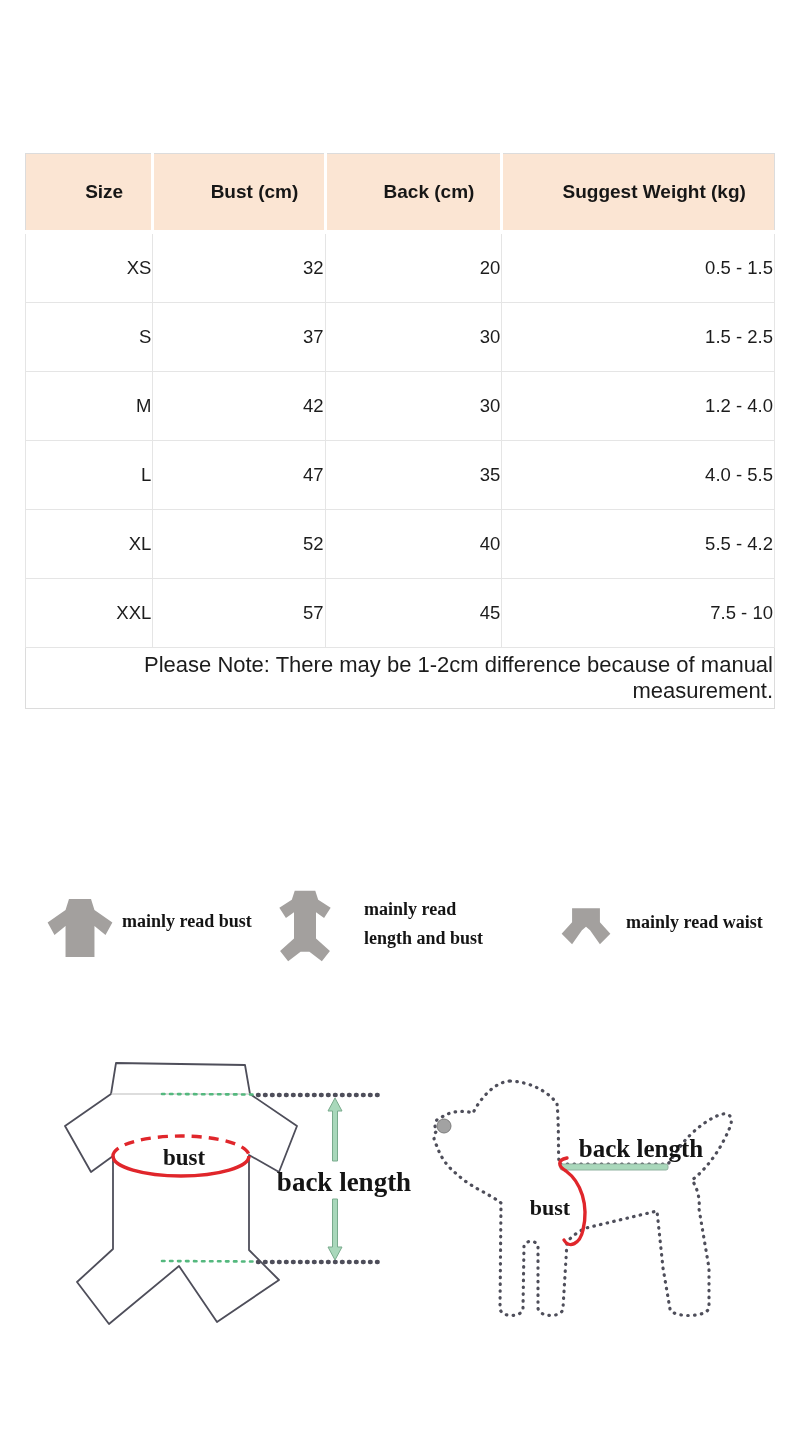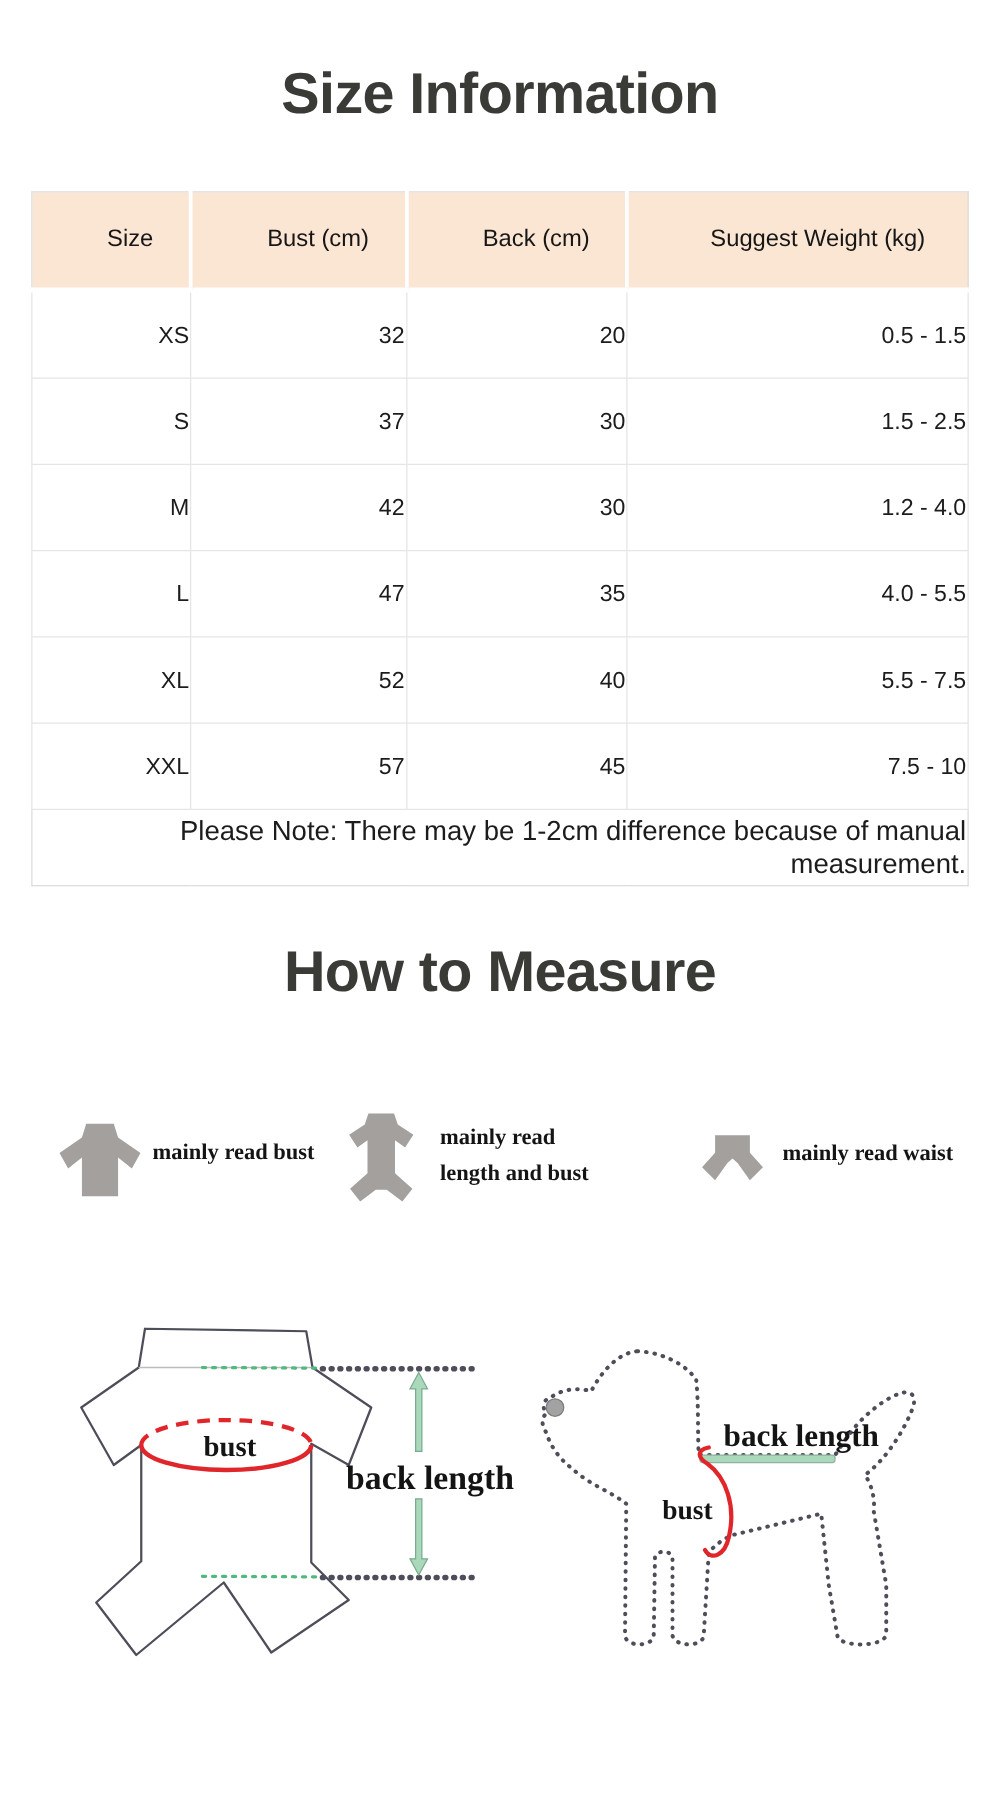--- a/index.html
+++ b/index.html
@@ -4,40 +4,39 @@
 <style>
   html,body{margin:0;padding:0;background:#fff;}
   .page{position:relative;width:800px;height:1450px;background:#fff;overflow:hidden;
         font-family:"Liberation Sans",sans-serif;color:#1c1c1c;}
   .abs{position:absolute;}
   .big-title{left:0;top:47px;width:800px;text-align:center;
              font-size:46px;font-weight:bold;color:#3a3a36;letter-spacing:-0.5px;}
   
   .size-table{left:25px;top:153px;width:750px;border-collapse:collapse;
               border:1px solid #dcdcdc;table-layout:fixed;}
-  .size-table th{height:74px;background:#fbe5d3;font-weight:normal;font-size:19px;
+  .size-table th{height:74px;background:#fbe5d3;font-weight:bold;font-size:19px;
                  color:#161616;border-left:3px solid #fff;border-bottom:4px solid #fff;
                  text-align:center;padding-left:32px;}
   .size-table th:first-child{border-left:1px solid #dcdcdc;}
   .size-table td{height:66px;text-align:right;font-size:18.5px;
                  border:1px solid #e5e5e5;}
   .size-table tr.note-row td{height:58px;font-size:22px;border:1px solid #dcdcdc;}
   
   .serif-label{font-family:"Liberation Serif",serif;font-weight:bold;font-size:18px;
                color:#141414;white-space:nowrap;}
-  .lbl2 div{line-height:29px;}
+  .lbl2 div{line-height:29px;margin-left:12px;}
   
   svg text{font-family:"Liberation Serif",serif;font-weight:bold;fill:#141414;}
 </style>
 </head>
 <body>
 
 <div class="page">
 
-  <div class="abs big-title">Size Information</div>
 
   <table class="abs size-table">
     <colgroup>
       <col style="width:17%">
         <col style="width:23%">
         <col style="width:23.6%">
         <col style="width:36.4%">
     </colgroup>
     <thead>
       <tr>
@@ -69,35 +68,34 @@
       <tr>
         <td>L</td>
         <td>47</td>
         <td>35</td>
         <td>4.0 - 5.5</td>
       </tr>
       <tr>
         <td>XL</td>
         <td>52</td>
         <td>40</td>
-        <td>5.5 - 7.5</td>
+        <td>5.5 - 4.2</td>
       </tr>
       <tr>
         <td>XXL</td>
         <td>57</td>
         <td>45</td>
         <td>7.5 - 10</td>
       </tr>
       <tr class="note-row">
         <td colspan="4">Please Note: There may be 1-2cm difference because of manual measurement.</td>
       </tr>
     </tbody>
   </table>
 
-  <div class="abs big-title" style="top:750px;">How to Measure</div>
 
   <svg class="abs" style="left:45px;top:897px;" width="70" height="62" viewBox="0 0 100 90">
     <path d="M34,3 L66,3 L71,19 L97,37 L87,55 L71,42 L71,87 L29,87 L29,42 L13,55 L3,37 L29,19 Z" fill="#a3a09e"></path>
   </svg>
   <div class="abs serif-label" style="left:122px;top:911px;">mainly read bust</div>
 
   <svg class="abs" style="left:272px;top:888px;" width="66" height="82" viewBox="0 0 90 110">
     <path d="M31,3 L59,3 L63,15 L80,26 L71,40 L60,32 L60,68 L79,85 L68,99 L51,86 L39,86 L22,99 L11,85 L30,68 L30,32 L19,40 L10,26 L27,15 Z" fill="#a3a09e"></path>
   </svg>
   <div class="abs serif-label lbl2" style="left:352px;top:895px;">

